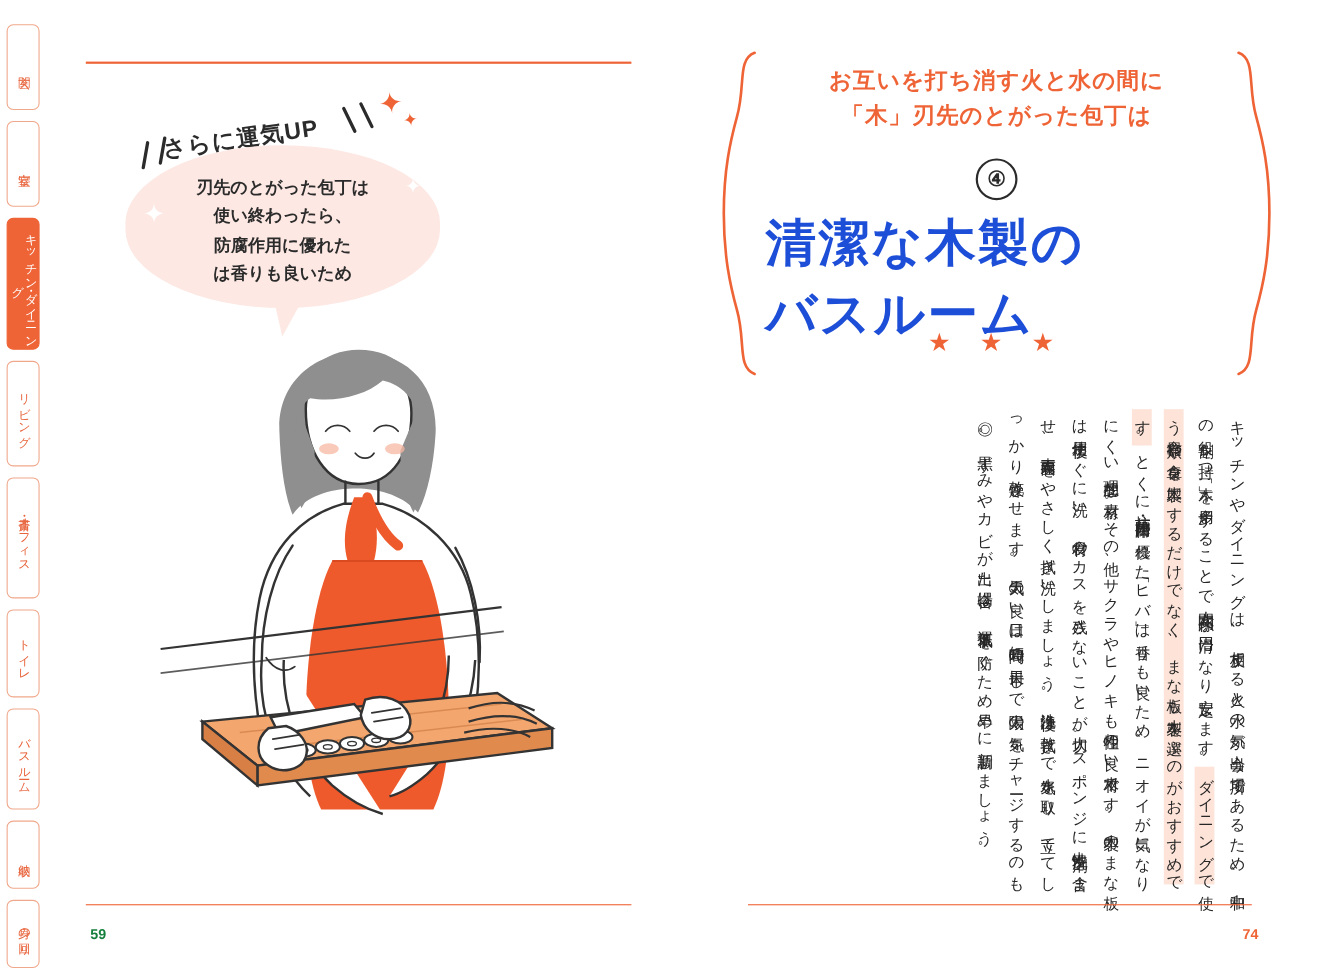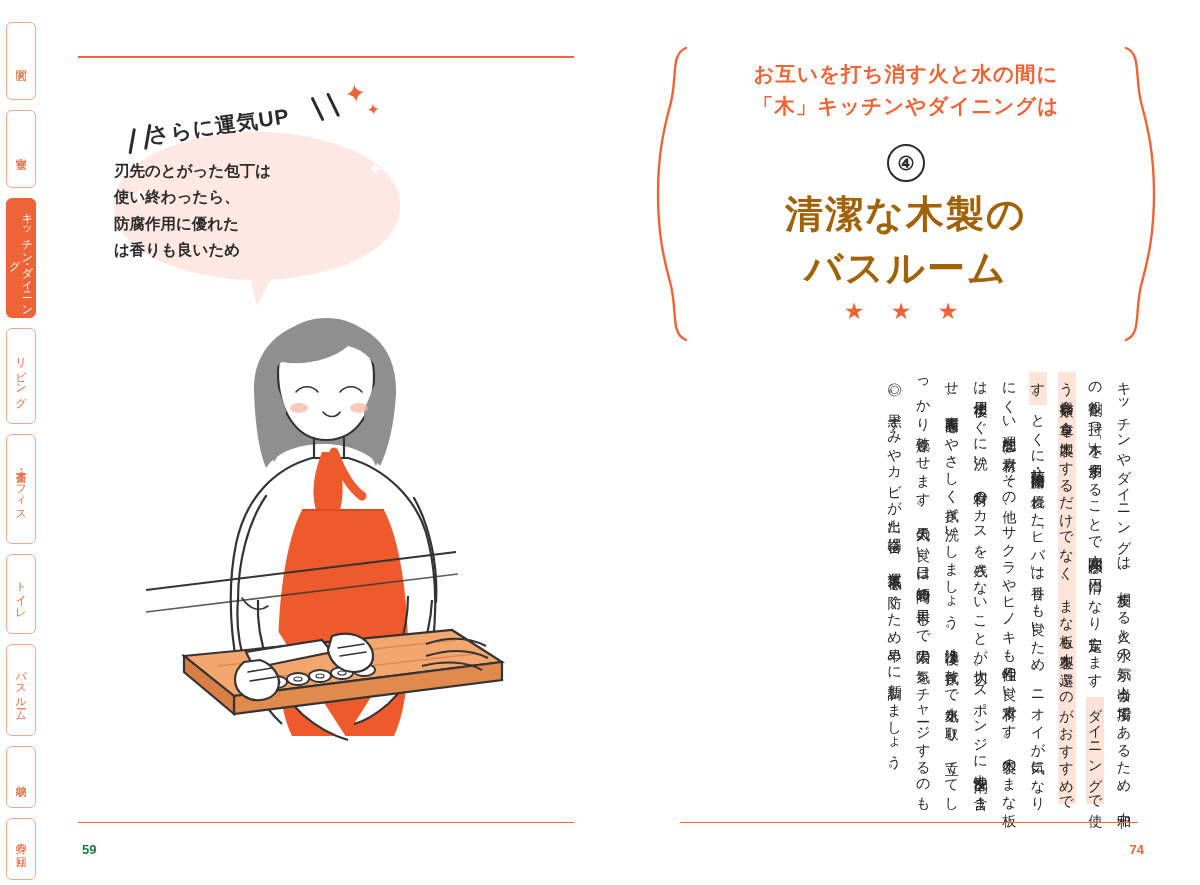--- a/index.html
+++ b/index.html
@@ -158,20 +158,21 @@
     transform: rotate(8deg);
   }
   .bubble-text {
     position: absolute;
     left: 58px;
     top: 150px;
     width: 286px;
     height: 120px;
     display: flex;
     flex-direction: column;
+    align-items: center;
     justify-content: center;
     gap: 7px;
     font-size: 15.5px;
     color: #2b2b2b;
     font-weight: bold;
     line-height: 1.25;
   }
   .bubble-star {
     position: absolute;
     color: #ffffff;
@@ -260,26 +261,25 @@
     justify-content: center;
     font-size: 19px;
     font-weight: bold;
     color: #2b2b2b;
   }
   .main-title {
     position: absolute;
     left: 40px;
     top: 152px;
     width: 420px;
-    text-align: center;
-    font-size: 38px;
+    font-size: 46px;
     font-weight: bold;
     letter-spacing: 2px;
     line-height: 1.42;
-    color: #a16207;
+    color: #1d4ed8;
   }
   .stars {
     position: absolute;
     left: 40px;
     top: 262px;
     width: 420px;
     text-align: center;
     color: #ef6436;
     font-size: 23px;
     letter-spacing: 10px;
@@ -450,21 +450,21 @@
         </svg>
       </div>
       <div class="brace right">
         <svg width="34" height="300" viewBox="0 0 34 300" xmlns="http://www.w3.org/2000/svg">
           <path d="M4 4 C20 10 12 34 20 62 C26 84 32 110 32 150 C32 190 26 216 20 238 C12 266 20 290 4 296" fill="none" stroke="#ef6436" stroke-width="2.4" stroke-linecap="round"></path>
         </svg>
       </div>
 
       <div class="kicker">
         <div>お互いを打ち消す火と水の間に</div>
-        <div>「木」キッチンやダイニングは</div>
+        <div>「木」刃先のとがった包丁は</div>
       </div>
 
       <div class="num-circle">④</div>
 
       <div class="main-title">
         <div>清潔な木製の</div>
         <div>バスルーム</div>
       </div>
 
       <div class="stars">★ ★ ★</div>

